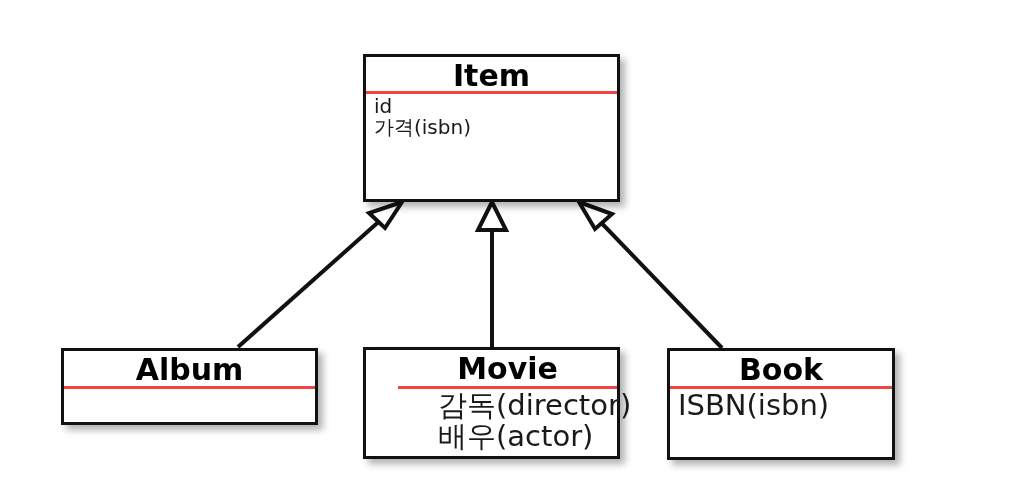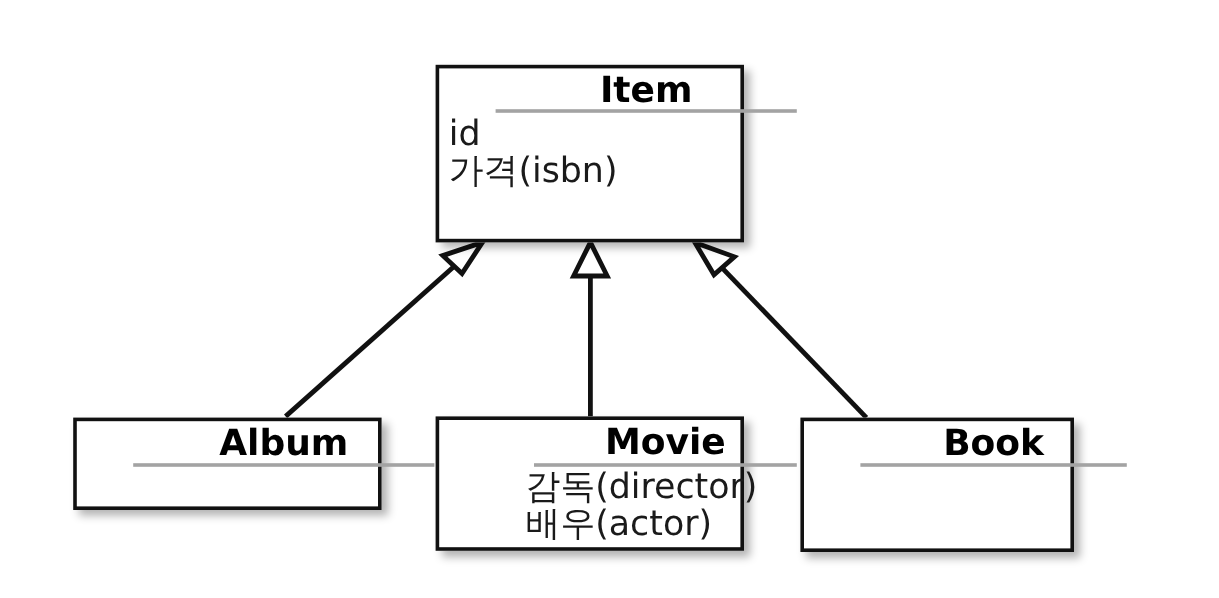--- a/index.html
+++ b/index.html
@@ -32,24 +32,23 @@
     border: 3px solid #111111;
     box-shadow: 5px 5px 7px rgba(0,0,0,0.30);
     z-index: 3;
   }
   .class-name {
     box-sizing: border-box;
     width: 100%;
     text-align: center;
     font-weight: bold;
     color: #000000;
-    border-bottom: 3px solid #a3a3a3;
+    border-bottom: 3px solid #ef4444;
     white-space: nowrap;
     line-height: 1.0;
-    margin-left: 47px;
   }
   .class-attrs {
     box-sizing: border-box;
     width: 100%;
     padding-left: 8px;
     color: #1a1a1a;
     line-height: 1.06;
   }
   .attr-line {
     white-space: nowrap;
@@ -62,21 +61,21 @@
     top: 54px;
     width: 257px;
     height: 148px;
   }
   #class-item .class-name {
     height: 37px;
     font-size: 30px;
     padding-top: 4px;
   }
   #class-item .class-attrs {
-    font-size: 29px;
+    font-size: 20px;
     padding-top: 2px;
   }
 
   
   #class-album {
     left: 61px;
     top: 348px;
     width: 257px;
     height: 77px;
   }
@@ -165,16 +164,17 @@
     <div class="class-name">Movie</div>
     <div class="class-attrs">
       <span class="attr-line">감독(director)</span>
       <span class="attr-line">배우(actor)</span>
     </div>
   </div>
 
   <div class="uml-class" id="class-book">
     <div class="class-name">Book</div>
     <div class="class-attrs">
+      <span class="attr-line">ISBN(isbn)</span>
     </div>
   </div>
 
 </div>
 
 </body></html>

